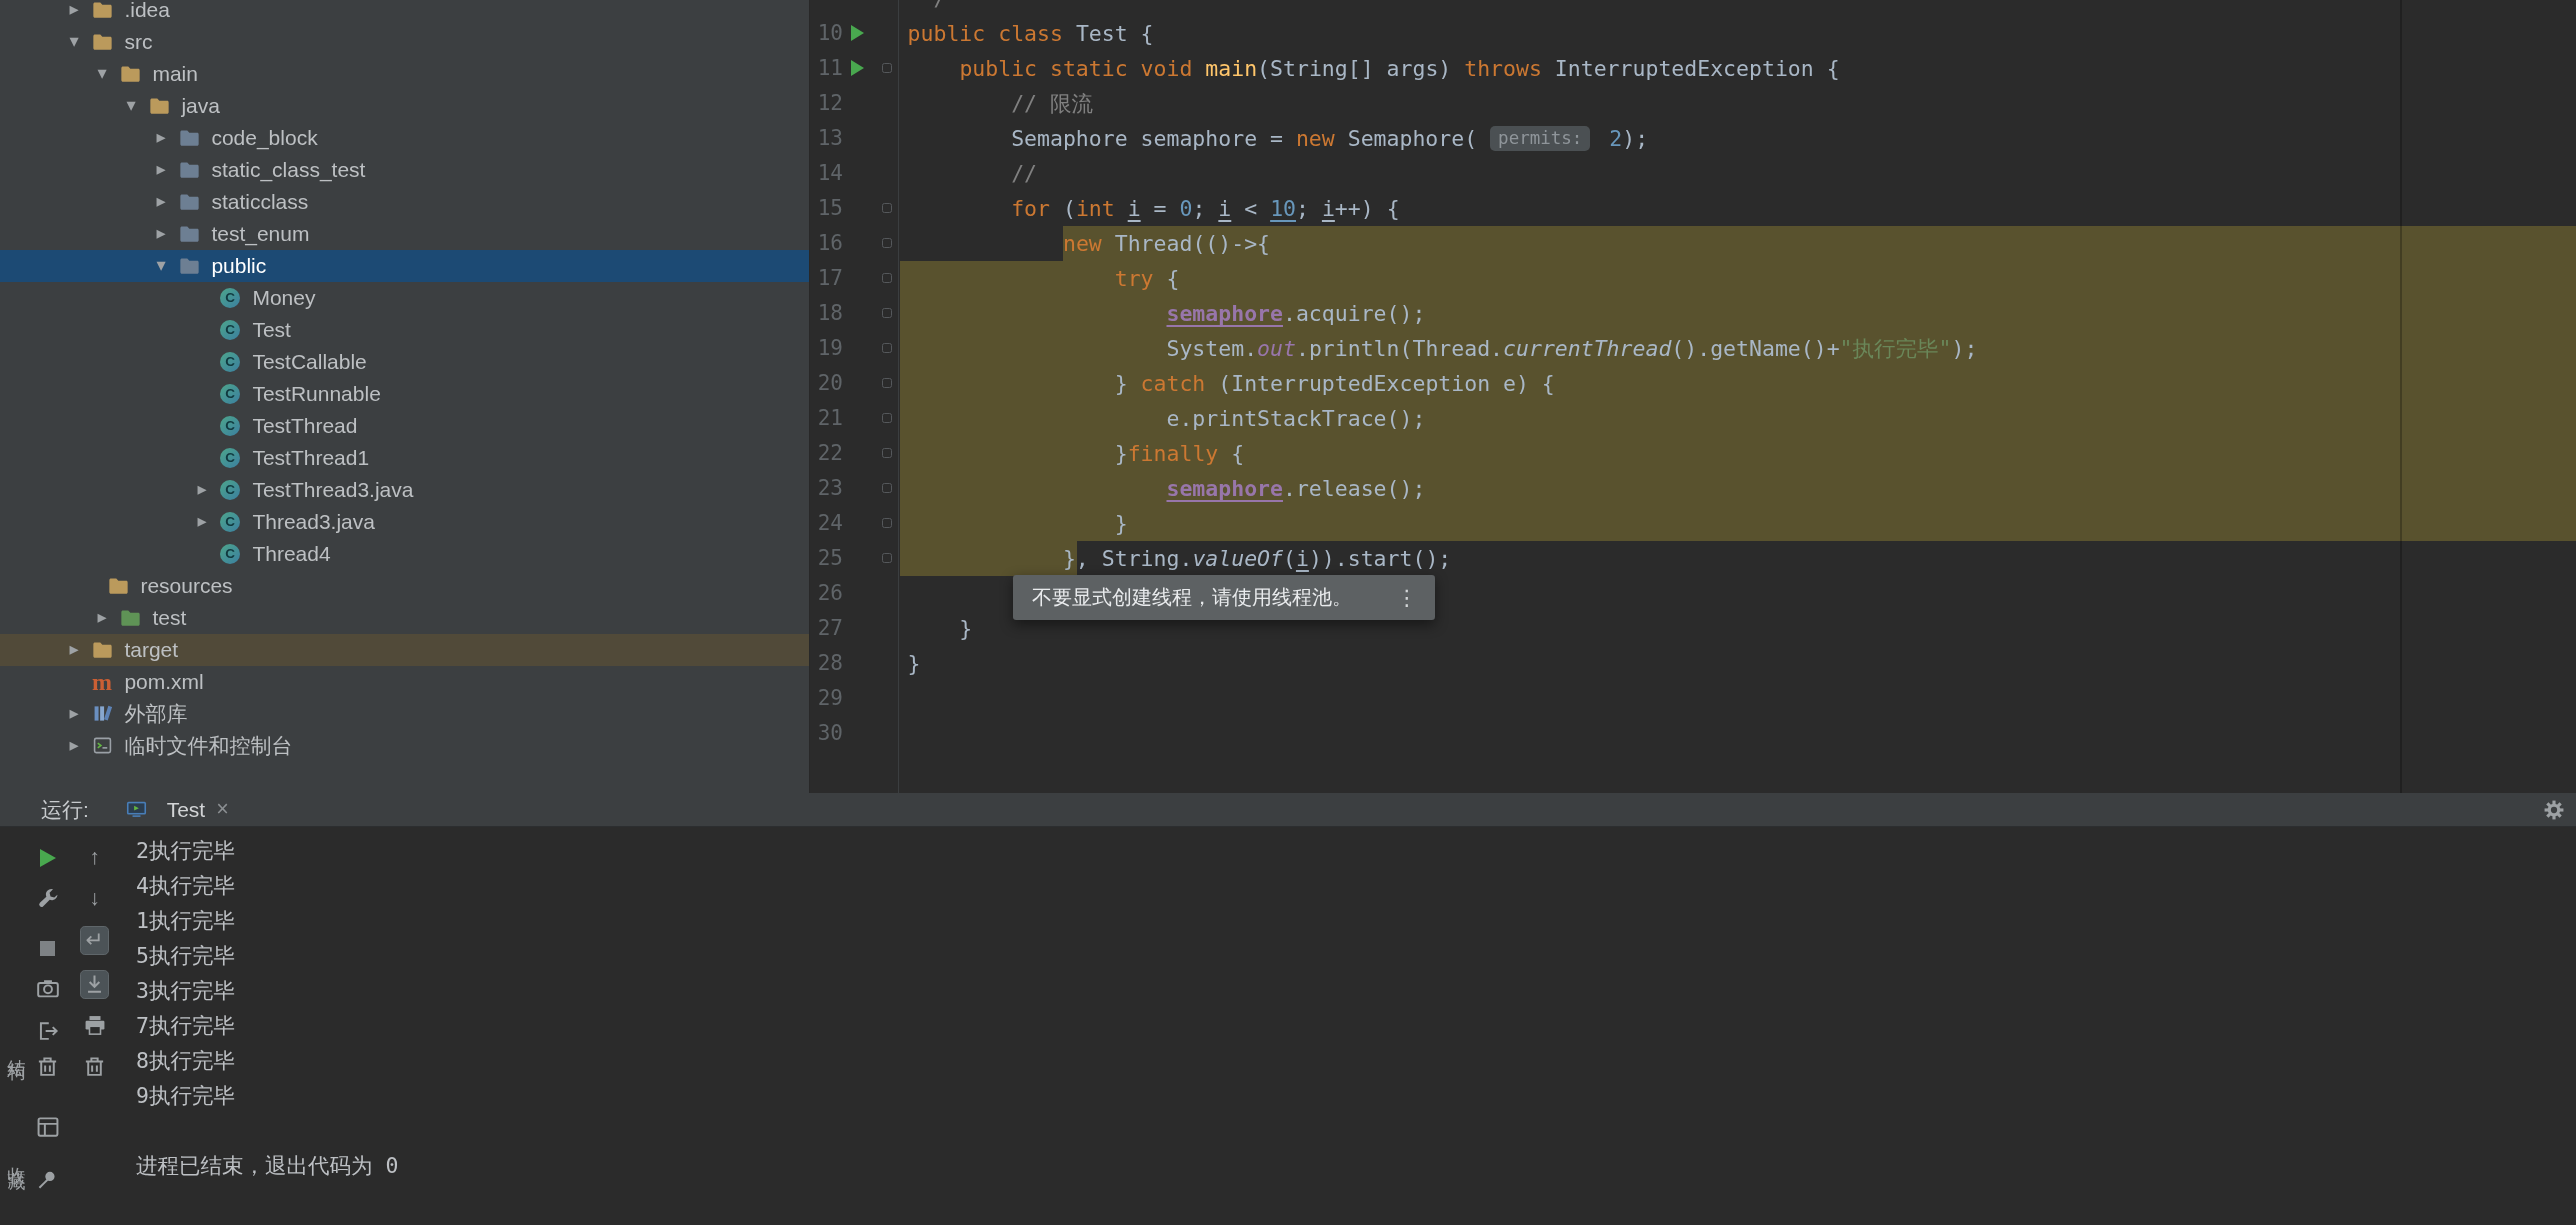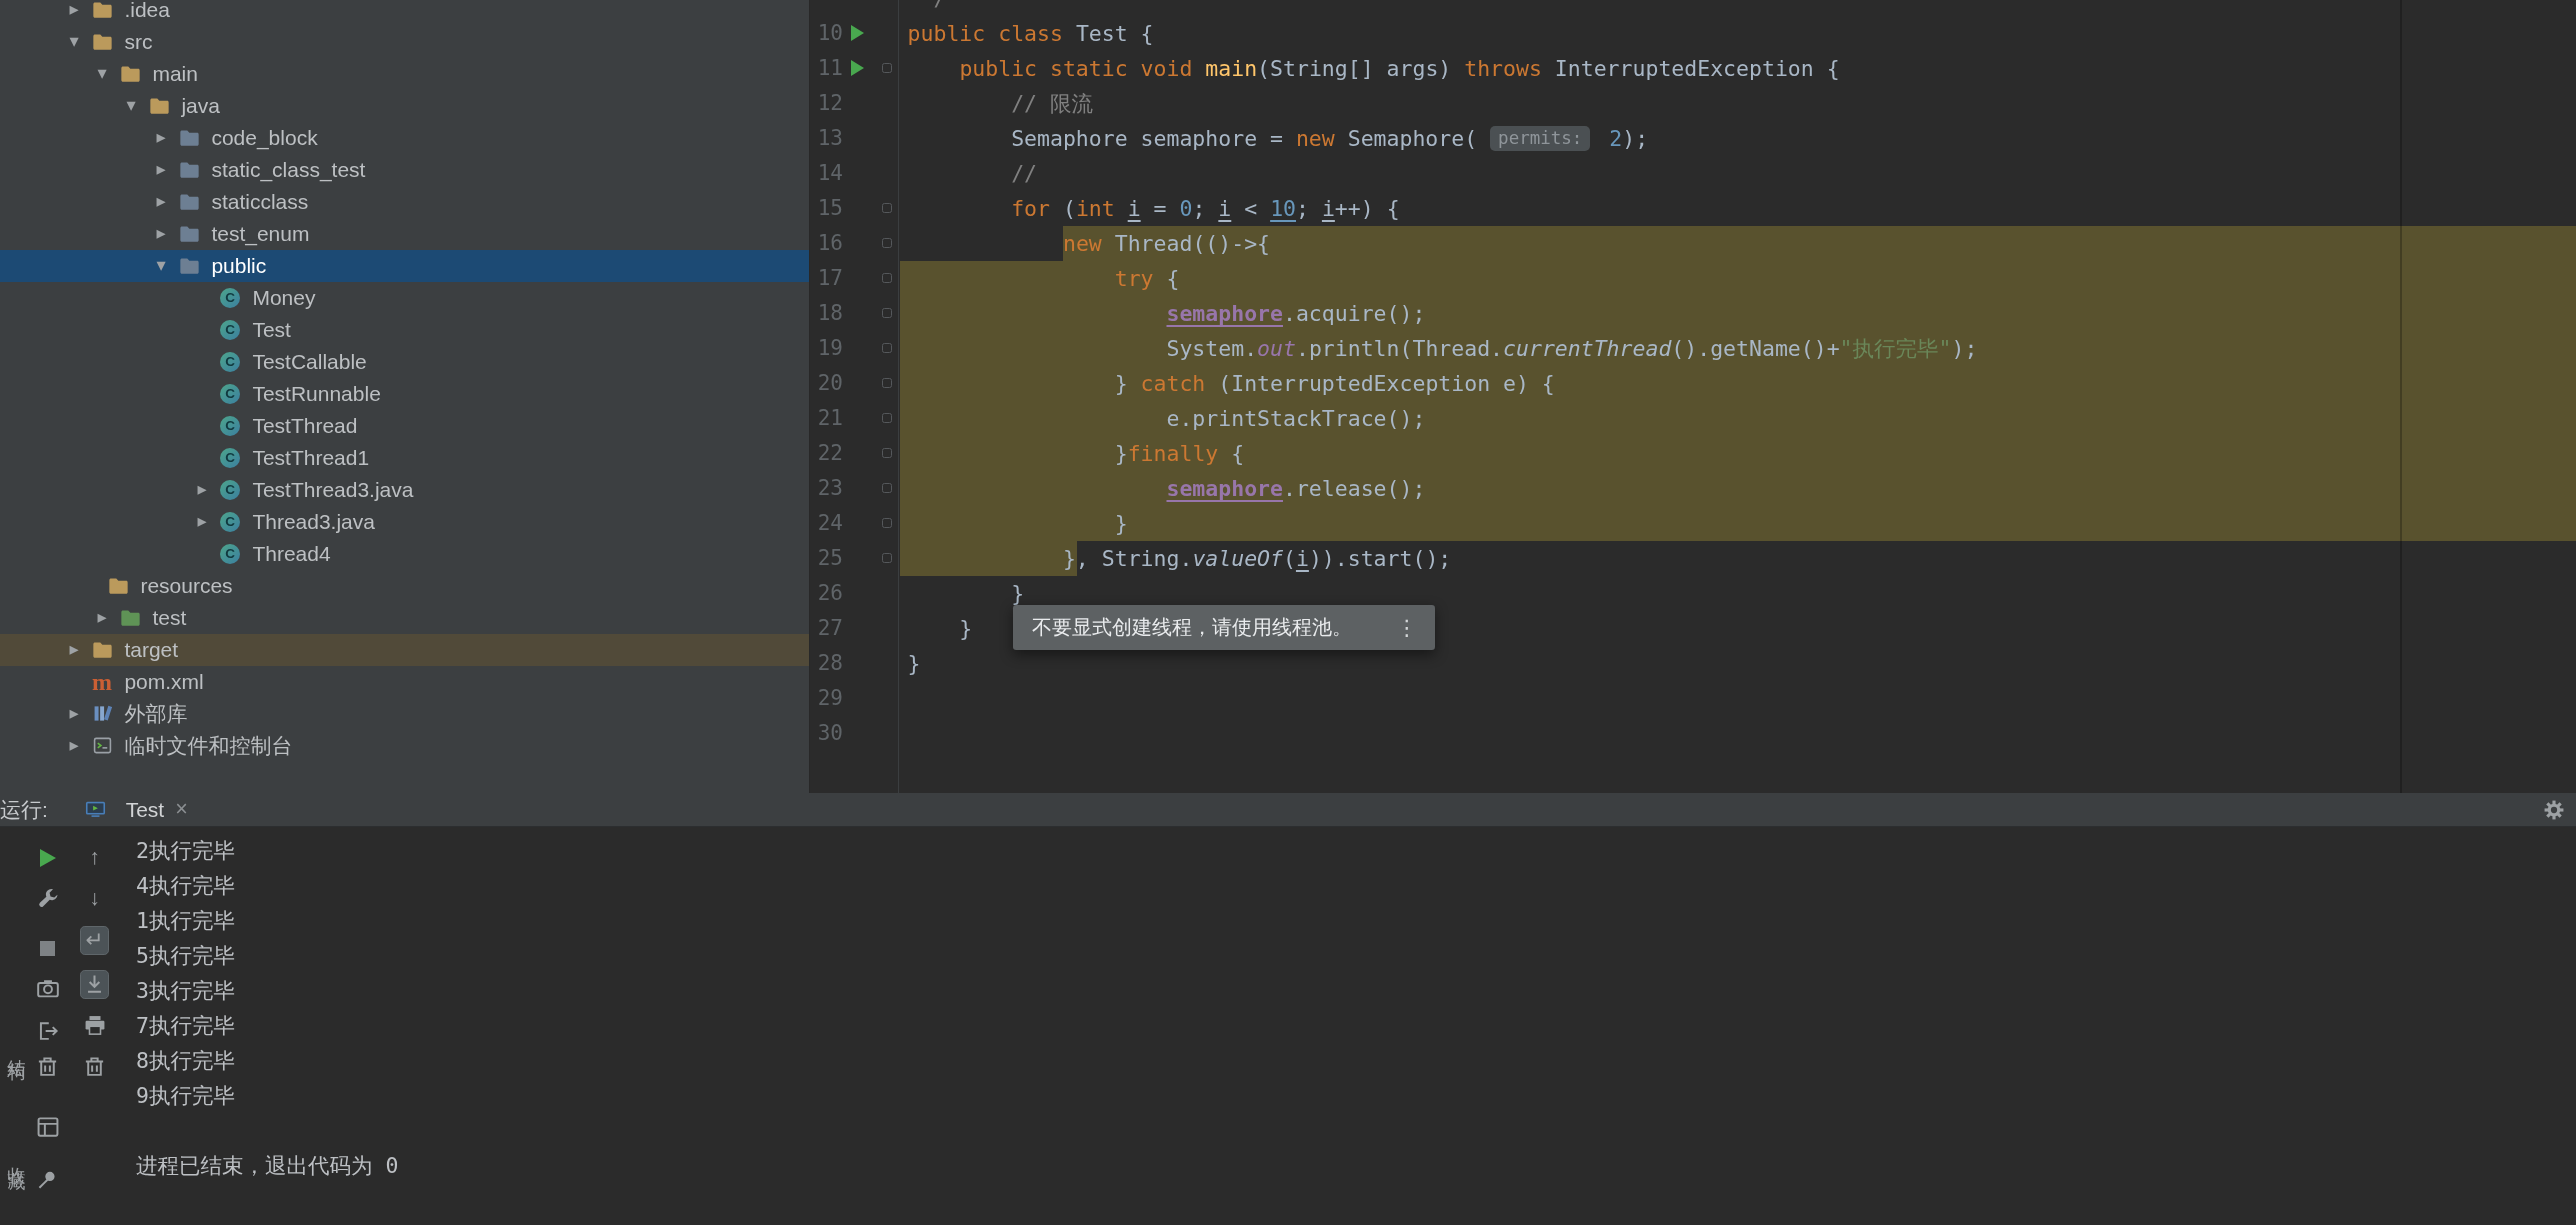--- a/index.html
+++ b/index.html
@@ -45,27 +45,27 @@
   .c-num{color:var(--num);}
   .c-meth{color:var(--meth);}
   .c-def{color:var(--def);}
   .c-it{font-style:italic;}
   .c-sf{color:var(--field);font-style:italic;}
   .c-var{color:var(--field);text-decoration:underline;text-underline-offset:4px;font-weight:bold;}
   .c-u{text-decoration:underline;text-underline-offset:4px;}
   .c-numu{color:var(--num);text-decoration:underline;text-underline-offset:4px;}
   .inlay{display:inline-block;background:#4b5053;color:#8f959a;font-size:17.5px;line-height:1;padding:4px 8px;border-radius:5px;margin-right:6px;vertical-align:2.4px;font-family:"DejaVu Sans Mono",monospace;}
   #margin-guide{position:absolute;left:1590px;top:0;bottom:0;width:1.6px;background:rgba(0,0,0,0.25);z-index:2;}
-  #inspection-tooltip{position:absolute;left:203px;top:575px;width:422px;height:45px;background:#5d6163;border-radius:3.2px;display:flex;align-items:center;justify-content:space-between;padding:0 9.6px 0 19px;z-index:5;color:#e9ebed;font-size:20px;box-shadow:0 4.8px 12.7px rgba(0,0,0,.45);white-space:nowrap;margin-top:30px;}
+  #inspection-tooltip{position:absolute;left:203px;top:575px;width:422px;height:45px;background:#5d6163;border-radius:3.2px;display:flex;align-items:center;justify-content:space-between;padding:0 9.6px 0 19px;z-index:5;color:#e9ebed;font-size:20px;box-shadow:0 4.8px 12.7px rgba(0,0,0,.45);white-space:nowrap;}
   .kebab{color:#d3d6d8;font-size:21.5px;padding:0 8px;cursor:pointer;}
 
   
   #run-panel{position:absolute;left:0;top:793px;width:2576px;height:432px;background:var(--edbg);}
   #run-tabbar{position:absolute;left:0;top:0;width:100%;height:34px;background:var(--panel);border-bottom:0.8px solid #2c2e30;display:flex;align-items:center;}
-  #run-label{font-size:21px;color:#c7cacd;}
+  #run-label{margin-left:41px;font-size:21px;color:#c7cacd;}
   .run-tab{display:flex;align-items:center;gap:8px;margin-left:29px;height:34px;padding:0 6.4px;cursor:pointer;}
   .run-tab-title{font-size:21px;color:#d2d4d6;}
   .run-tab-close{color:#8b8f92;font-size:21.5px;margin-left:3.2px;cursor:pointer;}
   #run-gear{position:absolute;right:11px;top:5.6px;cursor:pointer;}
   #run-body{position:absolute;left:0;top:34px;right:0;bottom:0;}
   .tbicon{position:absolute;width:29px;height:29px;display:flex;align-items:center;justify-content:center;cursor:pointer;}
   .tbicon.active{background:#4c5357;border:0.8px solid #5f666a;border-radius:4.8px;}
   #console{position:absolute;left:136px;top:5.6px;right:0;bottom:0;overflow:hidden;}
   .cline{height:35px;font:21.5px/35px "DejaVu Sans Mono",monospace;color:#bdc0c4;white-space:pre;}
   #tool-strip{position:absolute;left:0;top:793px;width:30px;height:432px;}

